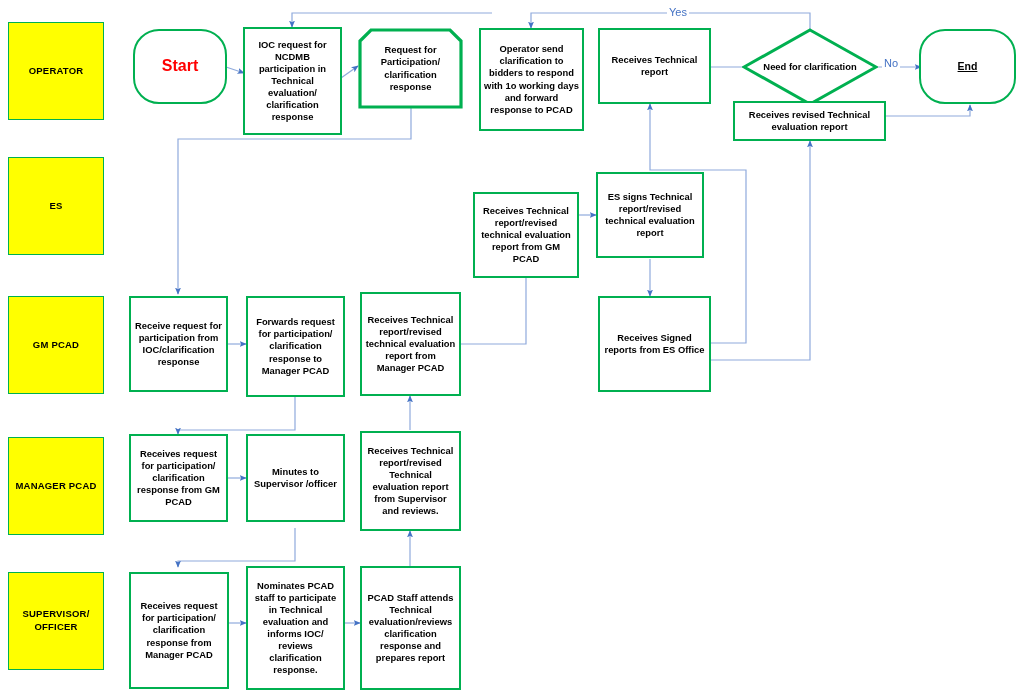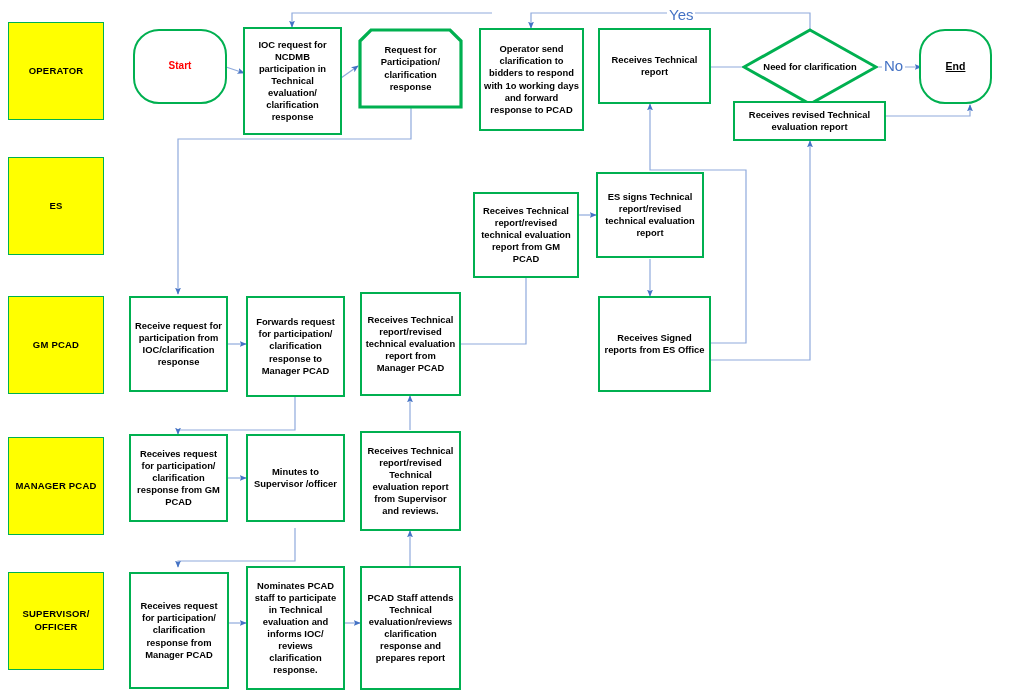--- a/index.html
+++ b/index.html
@@ -91,21 +91,21 @@
     white-space: pre-line;
   }
   
   #wires {
     position: absolute;
     inset: 0;
     pointer-events: none;
   }
   .edge-label {
     position: absolute;
-    font-size: 15px;
+    font-size: 11px;
     color: #4472C4;
     background: #ffffff;
     padding: 0 2px;
     font-family: "Liberation Sans", sans-serif;
   }
 </style>
 </head>
 <body>
 
 <div id="canvas">
@@ -185,21 +185,21 @@
 
   <div class="edge-label" style="left:882px; top:57px;">No</div>
 
   <div class="lane-label" style="left:8px;  top:22px;  width:96px; height:98px;">OPERATOR</div>
   <div class="lane-label" style="left:8px;  top:157px; width:96px; height:98px;">ES</div>
   <div class="lane-label" style="left:8px;  top:296px; width:96px; height:98px;">GM PCAD</div>
   <div class="lane-label" style="left:8px;  top:437px; width:96px; height:98px;">MANAGER PCAD</div>
   <div class="lane-label" style="left:8px;  top:572px; width:96px; height:98px; white-space:pre-line;">SUPERVISOR/
 OFFICER</div>
 
-  <div class="node terminator start-text" style="left:133px; top:29px; width:94px; height:75px; font-size:10px;">Start</div>
+  <div class="node terminator start-text" style="left:133px; top:29px; width:94px; height:75px; font-size:16px;">Start</div>
 
   <div class="node" style="left:243px; top:27px; width:99px; height:108px;">IOC request for NCDMB participation in Technical evaluation/ clarification response</div>
 
   <div class="node chamfer" style="left:358px; top:28px; width:105px; height:81px;">
     <svg class="chamfer-shape" viewBox="0 0 105 81" preserveAspectRatio="none">
       <path d="M13,2 L92,2 L103,13 L103,79 L2,79 L2,13 Z" fill="#ffffff" stroke="#00B050" stroke-width="3.2"></path>
     </svg>
     <div class="chamfer-txt">Request for Participation/ clarification response</div>
   </div>
 
@@ -207,21 +207,21 @@
 
   <div class="node" style="left:598px; top:28px; width:113px; height:76px;">Receives  Technical report</div>
 
   <div class="diamond" style="left:742px; top:28px; width:136px; height:78px;">
     <svg class="dia-svg" viewBox="0 0 136 78" preserveAspectRatio="none">
       <polygon points="68,2 134,39 68,76 2,39" fill="#ffffff" stroke="#00B050" stroke-width="3"></polygon>
     </svg>
     <div class="dia-txt">Need for clarification</div>
   </div>
 
-  <div class="node terminator" style="left:919px; top:29px; width:73px; height:75px; font-size:10.5px;text-decoration:underline;">End</div>
+  <div class="node terminator" style="left:919px; top:29px; width:97px; height:75px; font-size:10.5px;text-decoration:underline;">End</div>
 
   <div class="node" style="left:733px; top:101px; width:153px; height:40px;">Receives revised Technical evaluation report</div>
 
   <div class="node" style="left:473px; top:172px; width:106px; height:86px;margin-top:20px;">Receives Technical report/revised technical evaluation report from GM PCAD</div>
 
   <div class="node" style="left:129px; top:296px; width:99px; height:96px;">Receive request for participation from IOC/clarification response</div>
 
   <div class="node" style="left:596px; top:172px; width:108px; height:86px;">ES signs Technical report/revised technical evaluation report</div>
 
   <div class="node" style="left:246px; top:296px; width:99px; height:101px;">Forwards request for participation/ clarification response to Manager PCAD</div>

